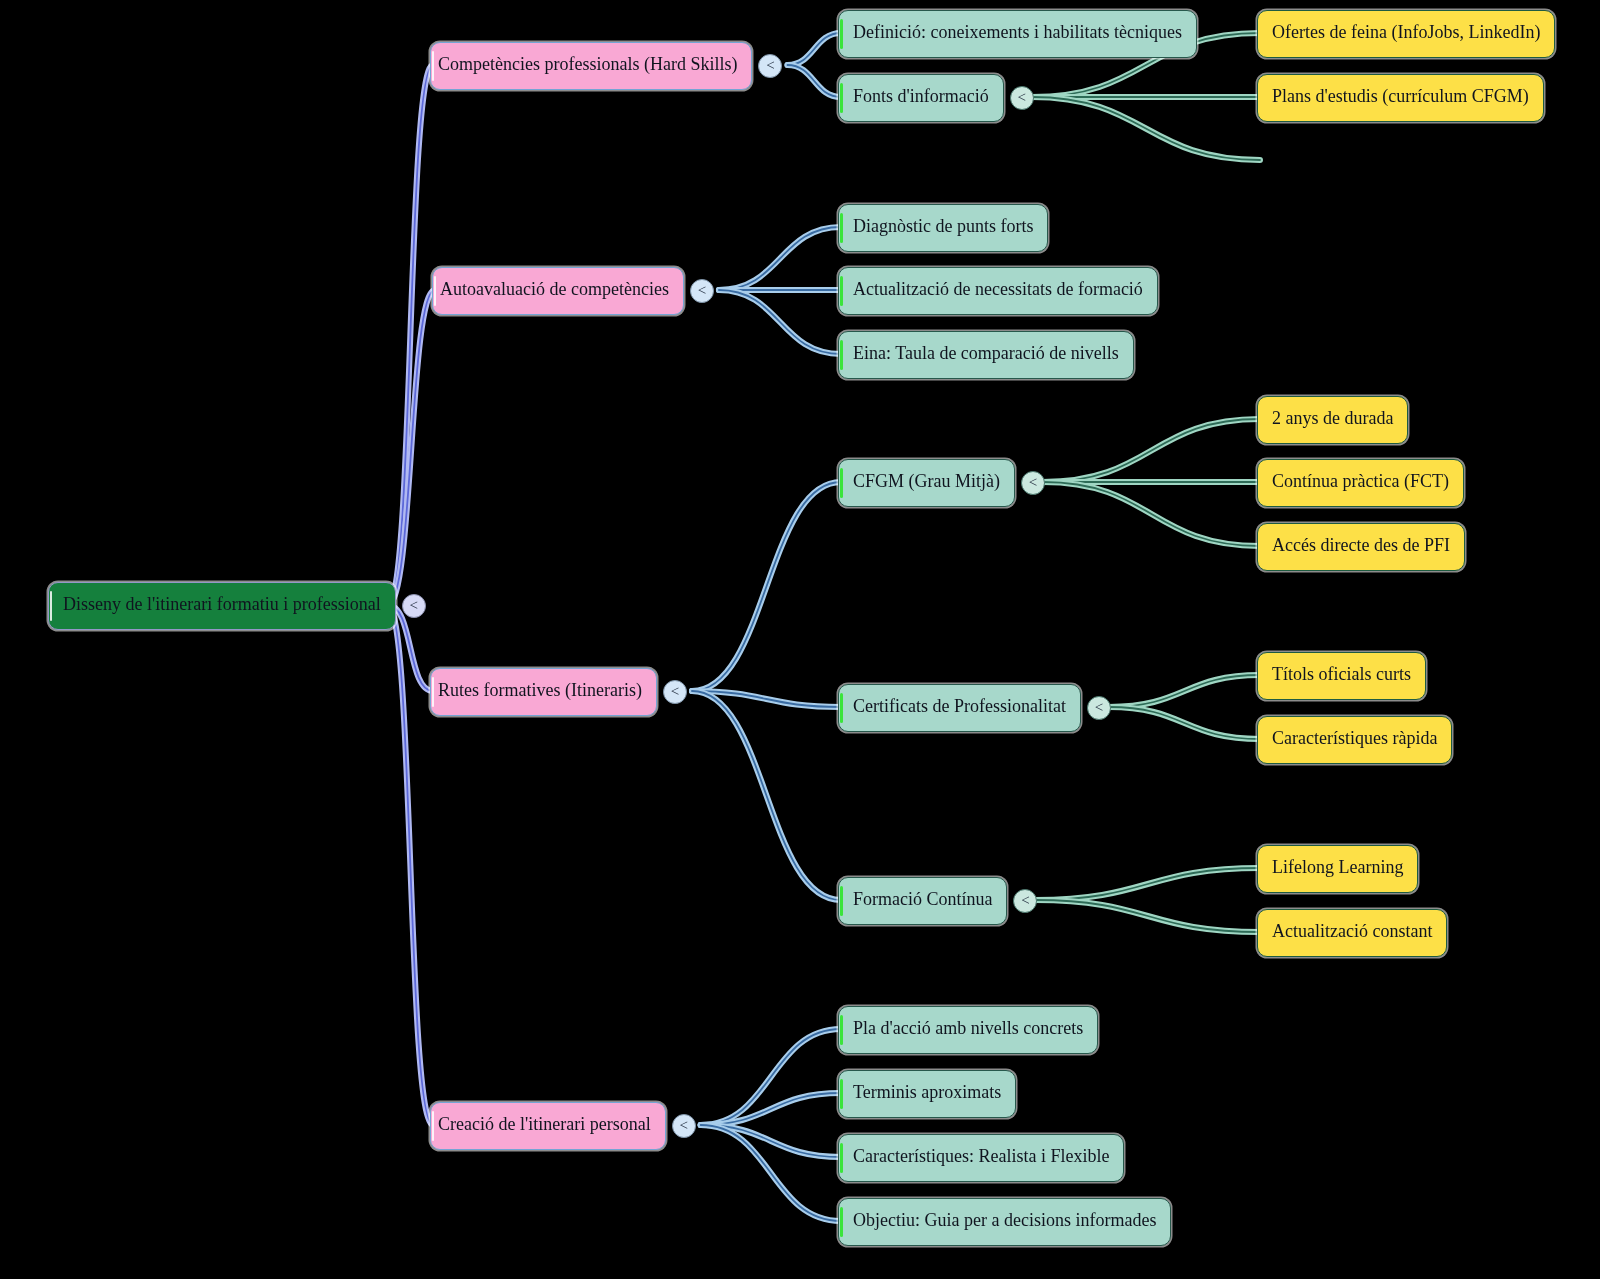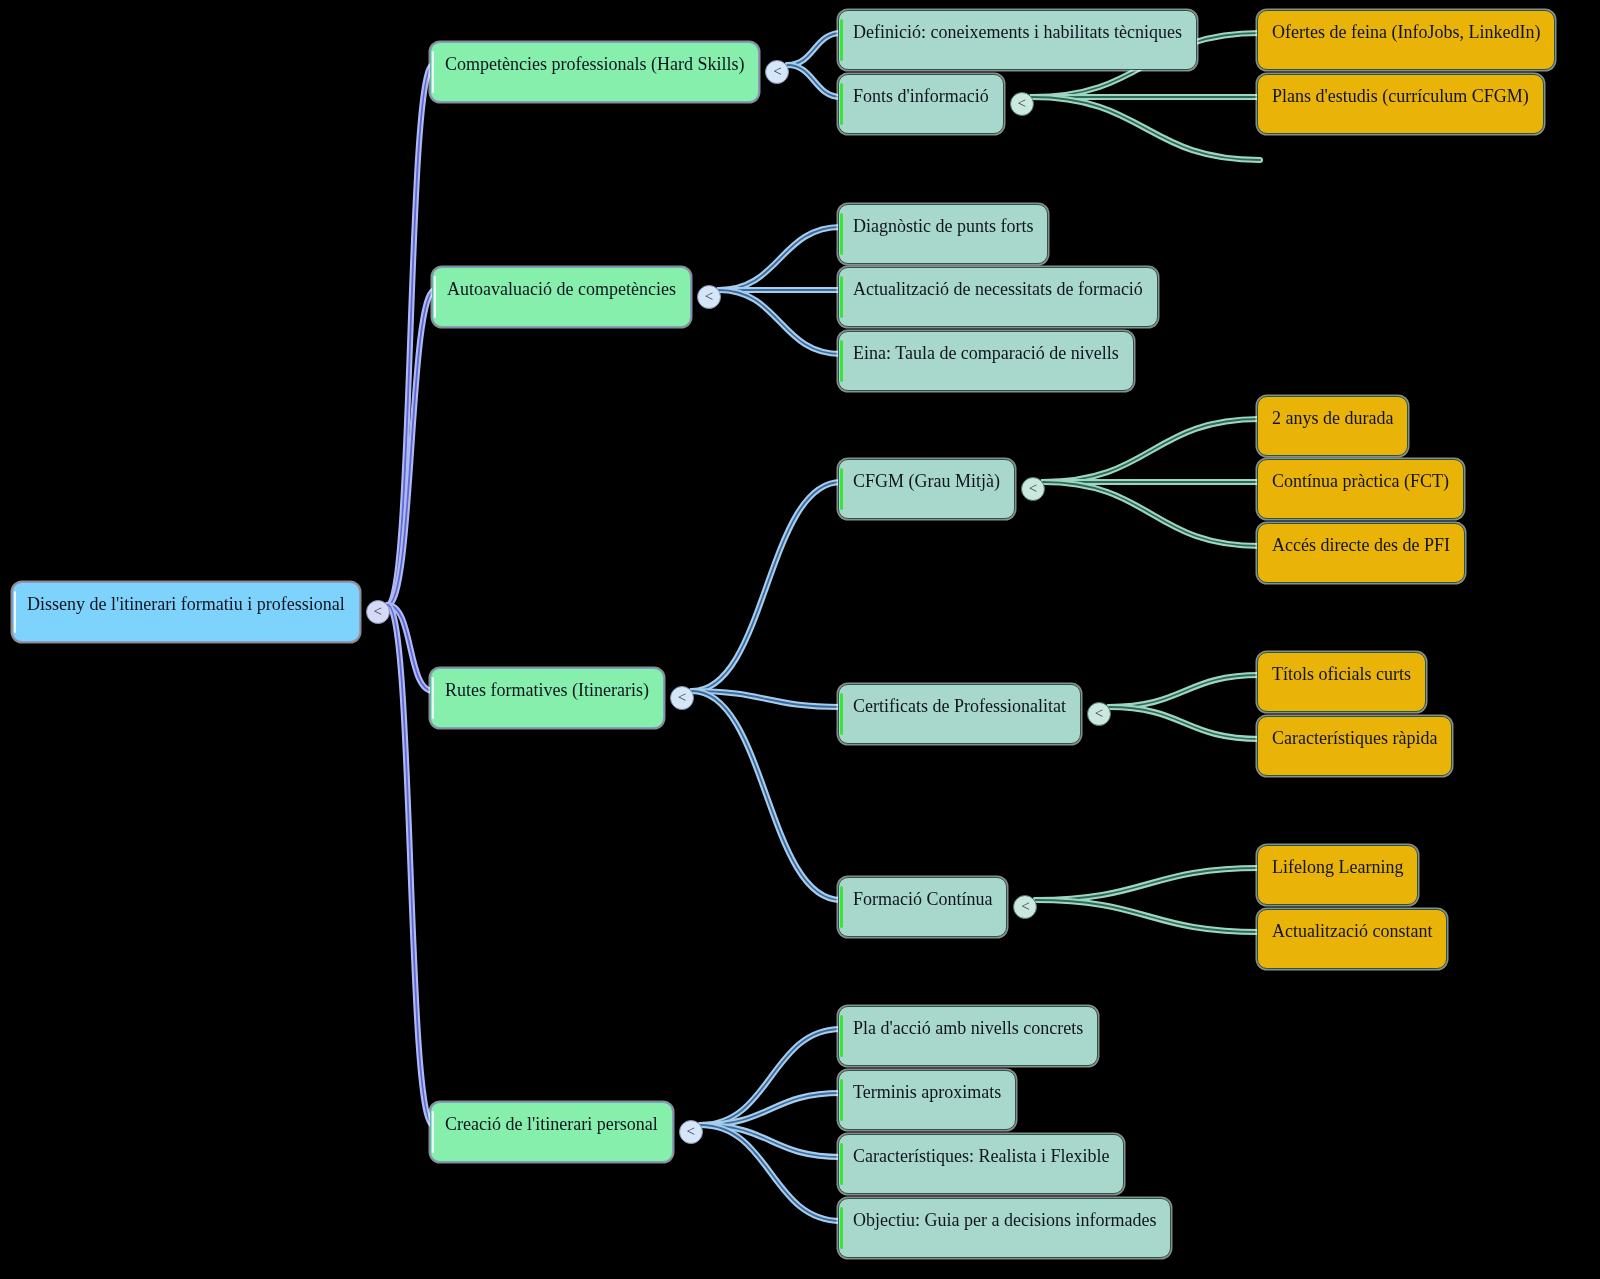--- a/index.html
+++ b/index.html
@@ -4,31 +4,31 @@
 <style>
   html, body { margin:0; padding:0; background:#000; }
   #stage {
     position:relative; width:1600px; height:1279px; background:#000000;
     font-family:"Liberation Serif","DejaVu Serif",serif; overflow:hidden;
   }
   #edges { position:absolute; left:0; top:0; z-index:1; }
 
   .node {
     position:absolute; z-index:2; box-sizing:border-box;
-    height:60px; line-height:42px; padding:0 14px;
+    height:48px; line-height:42px; padding:0 14px;
     border-radius:10px; white-space:nowrap;
     font-size:18px; color:#10141f;
     box-shadow:0 0 0 1.5px rgba(255,255,255,0.55);
   }
   .lbl { position:relative; z-index:2; }
 
-  .l0 { background:#7dd3fc; border:1.6px solid #9397c9; }
-  .l1 { background:#86efac; border:1.6px solid #74a4d4; }
+  .l0 { background:#15803d; border:1.6px solid #9397c9;margin-left:36px; }
+  .l1 { background:#f9a8d4; border:1.6px solid #74a4d4;padding-left:7px; }
   .l2 { background:#a7d8cb; border:1.6px solid #27584c; }
-  .l3 { background:#eab308; border:1.6px solid #1f5b41; }
+  .l3 { background:#fde047; border:1.6px solid #1f5b41; }
 
   .l0::before, .l1::before, .l2::before {
     content:""; position:absolute; left:0.5px; top:8px; bottom:8px;
     width:2.5px; border-radius:2px;
   }
   .l0::before { background:rgba(255,255,255,0.85); }
   .l1::before { background:rgba(255,255,255,0.85); }
   .l2::before { background:#3be43b; width:3px; }
 
   .toggle {

